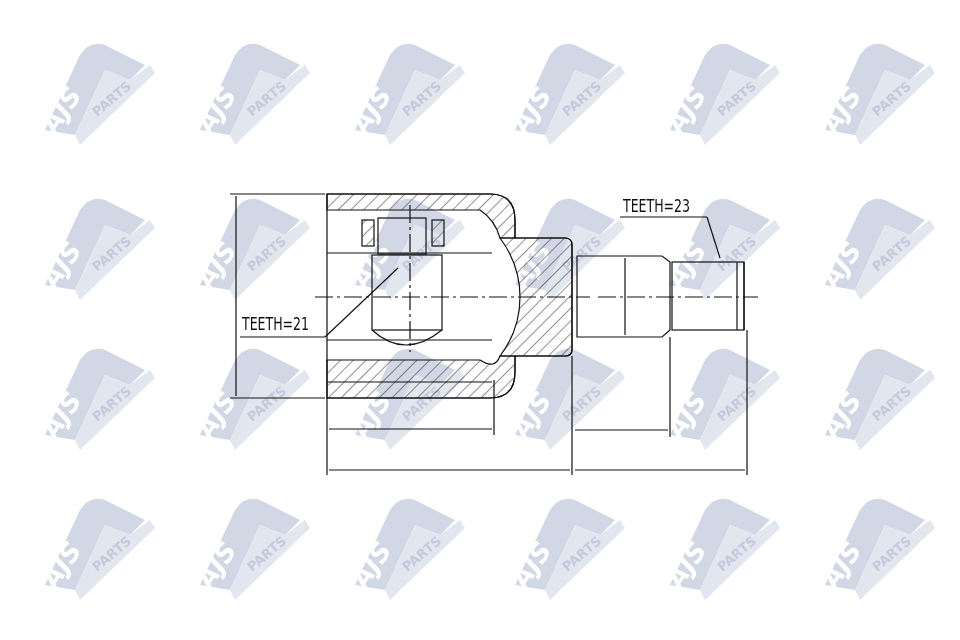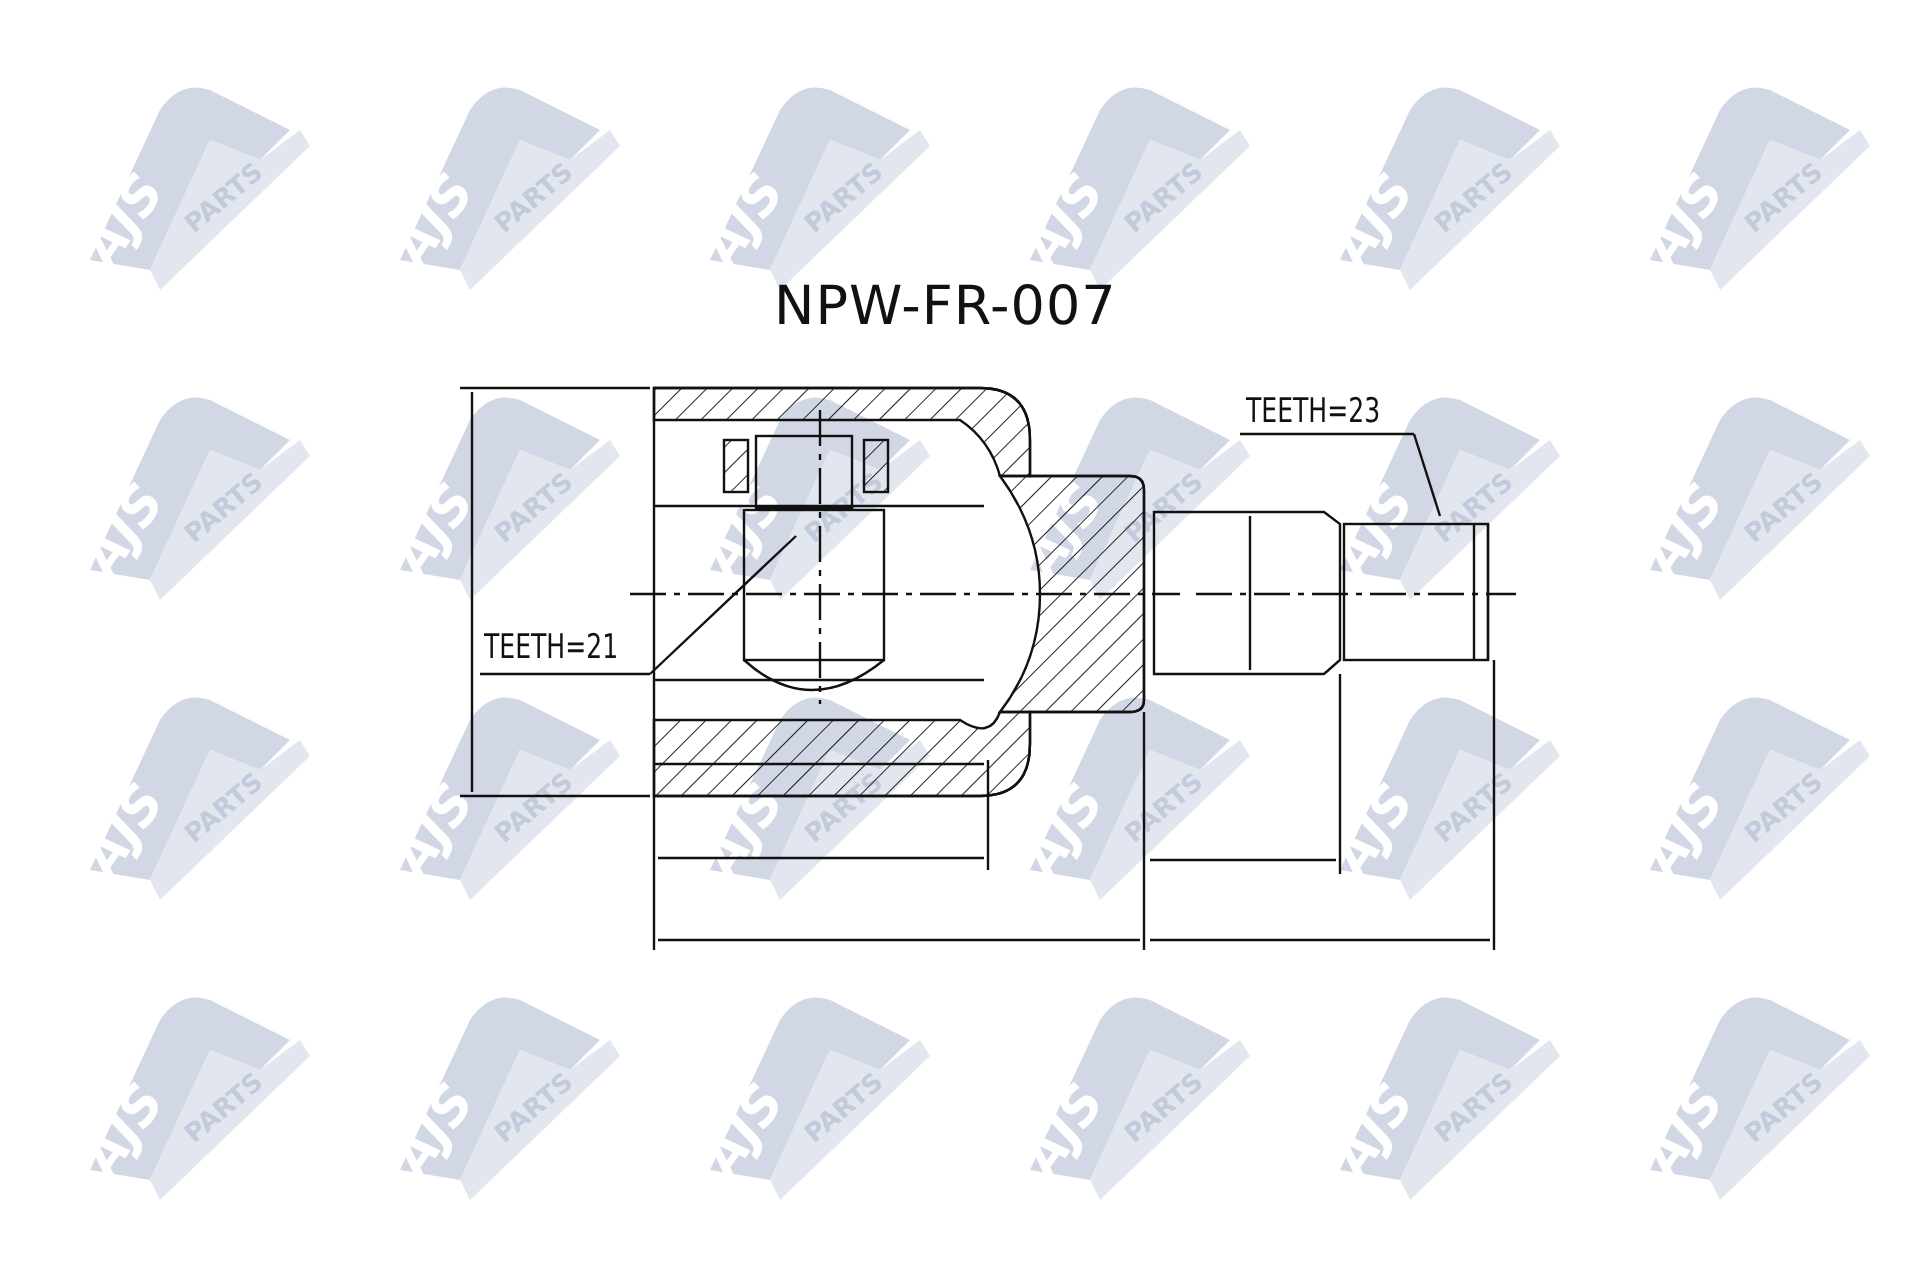--- a/index.html
+++ b/index.html
@@ -98,16 +98,15 @@
       <line x1="572" y1="356" x2="572" y2="475"></line>
       <line x1="670" y1="337" x2="670" y2="437"></line>
       <line x1="747" y1="330" x2="747" y2="475"></line>
       <line x1="329" y1="429" x2="492" y2="429"></line>
       <line x1="575" y1="430" x2="668" y2="430"></line>
       <line x1="329" y1="470" x2="570" y2="470"></line>
       <line x1="575" y1="470" x2="745" y2="470"></line>
     </g>
   </svg>
 
-  <div class="title">NPW-FR-007</div>
   <div class="label" style="left:242px;top:314px;">TEETH=21</div>
   <div class="label" style="left:623px;top:196px;">TEETH=23</div>
 </div>
 
 </body></html>

